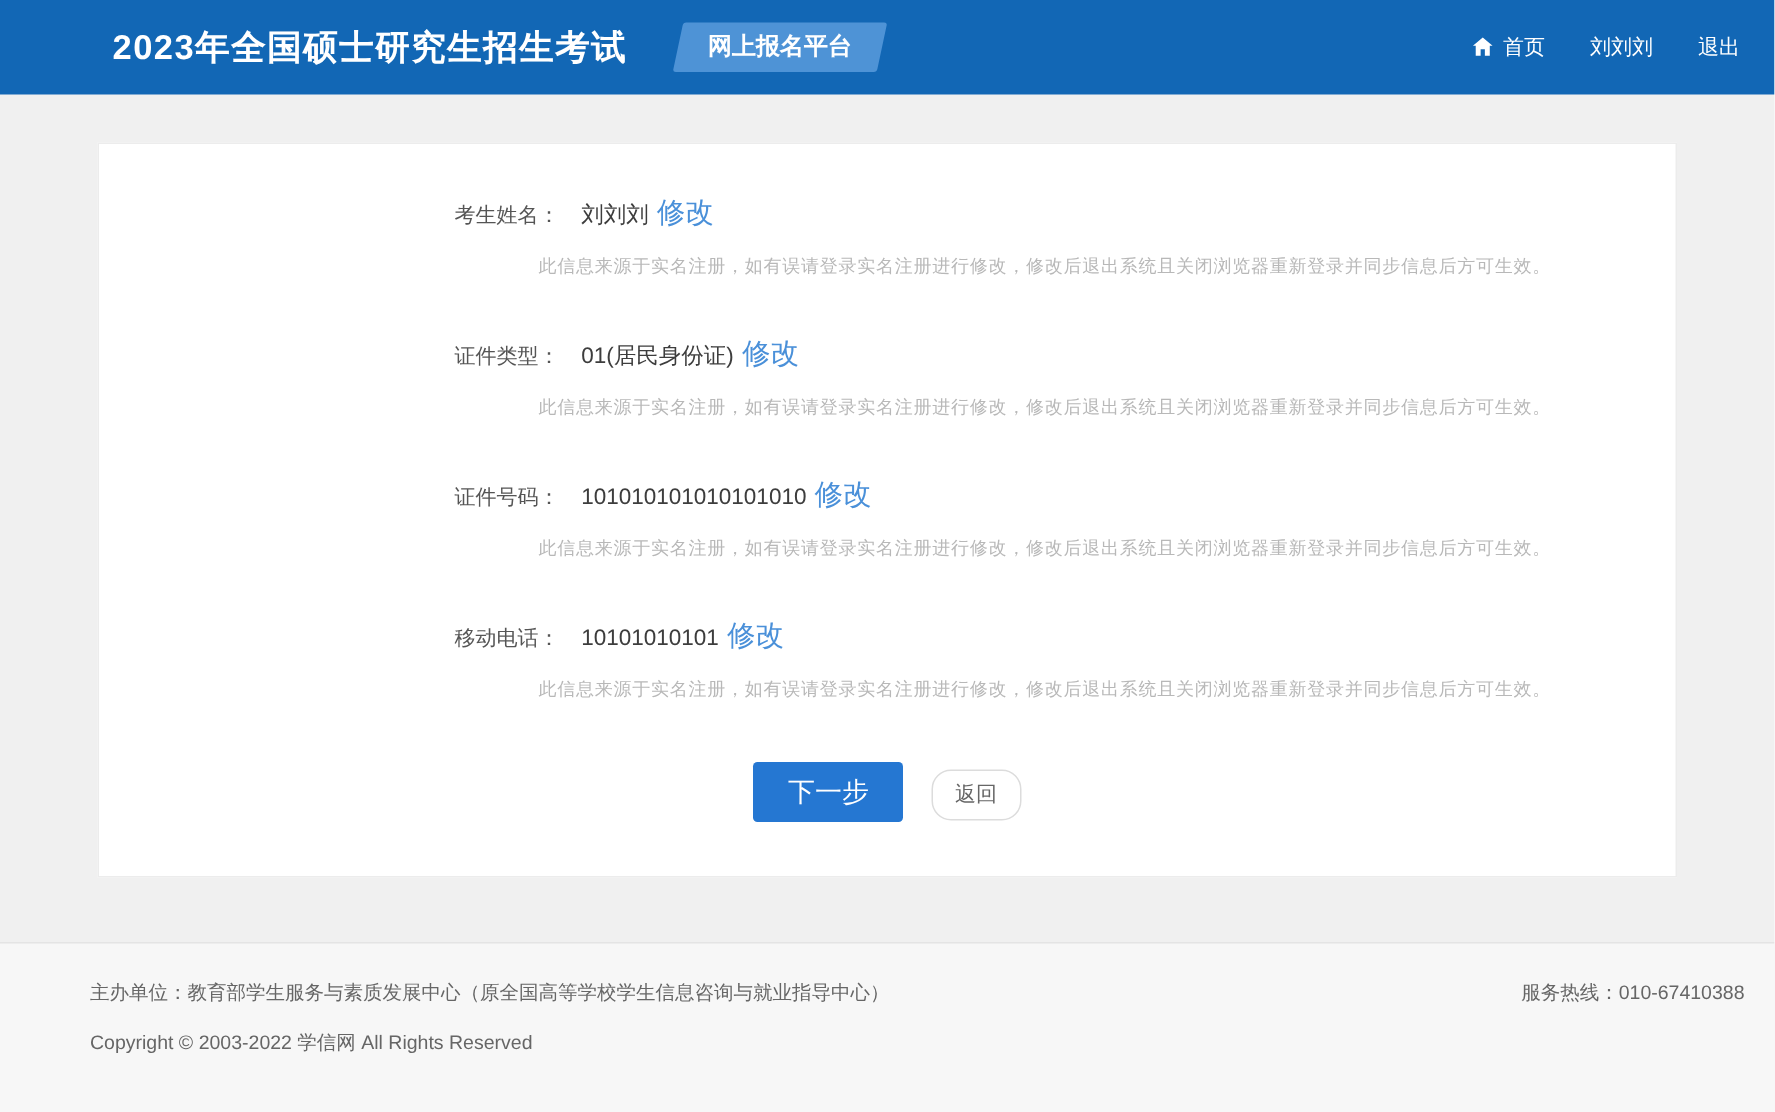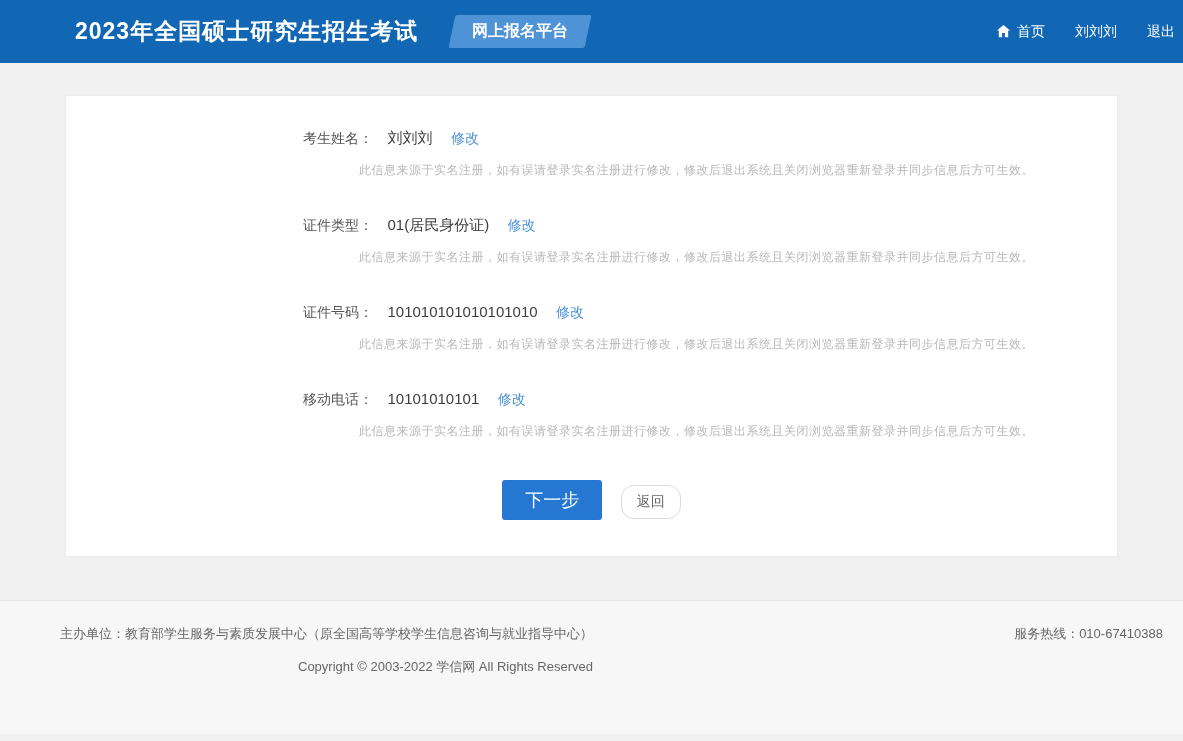--- a/index.html
+++ b/index.html
@@ -10,21 +10,21 @@
     font-family: "Liberation Sans", "DejaVu Sans", sans-serif;
     overflow: hidden;
   }
   
   .topbar {
     height: 63px;
     background: #1267b5;
     display: flex;
     align-items: center;
     justify-content: space-between;
-    padding: 0 8px 0 75px;
+    padding: 0 23px 0 75px;
   }
   .topbar-left { display: flex; align-items: center; }
   .site-title {
     color: #ffffff;
     font-size: 23px;
     font-weight: bold;
     letter-spacing: 1px;
     white-space: nowrap;
   }
   .badge {
@@ -67,23 +67,23 @@
     font-weight: normal;
     color: #333333;
     padding: 19px 0 16px;
     border-bottom: 1px solid #f0f0f0;
   }
   .form { padding: 33px 0 0 237px; }
   .field-row { margin-bottom: 37px; }
   .field-label { font-size: 14px; color: #555555; }
   .field-value { font-size: 15px; color: #3d3d3d; margin-left: 10px; }
   .modify-link {
-    font-size: 14px;
+    font-size: 19px;
     color: #4a90d9;
-    margin-left: 14px;
+    margin-left: 1px;
     text-decoration: none;
     cursor: pointer;
   }
   .field-note {
     font-size: 12px;
     color: #b8b8b8;
     margin: 14px 0 0 56px;
     letter-spacing: 0.5px;
   }
   .btn-row { text-align: center; padding: 3px 0 36px; }
@@ -113,21 +113,20 @@
     margin-top: 43px;
     background: #f7f7f7;
     border-top: 1px solid #e4e4e4;
     height: 134px;
     padding-top: 23px;
   }
   .footer-inner {
     display: flex;
     justify-content: space-between;
     padding: 0 20px 0 60px;
-    text-align: right;
   }
   .footer p {
     font-size: 13px;
     color: #666666;
     line-height: 19px;
     margin-bottom: 14px;
     white-space: nowrap;
   }
 </style>
 </head>

